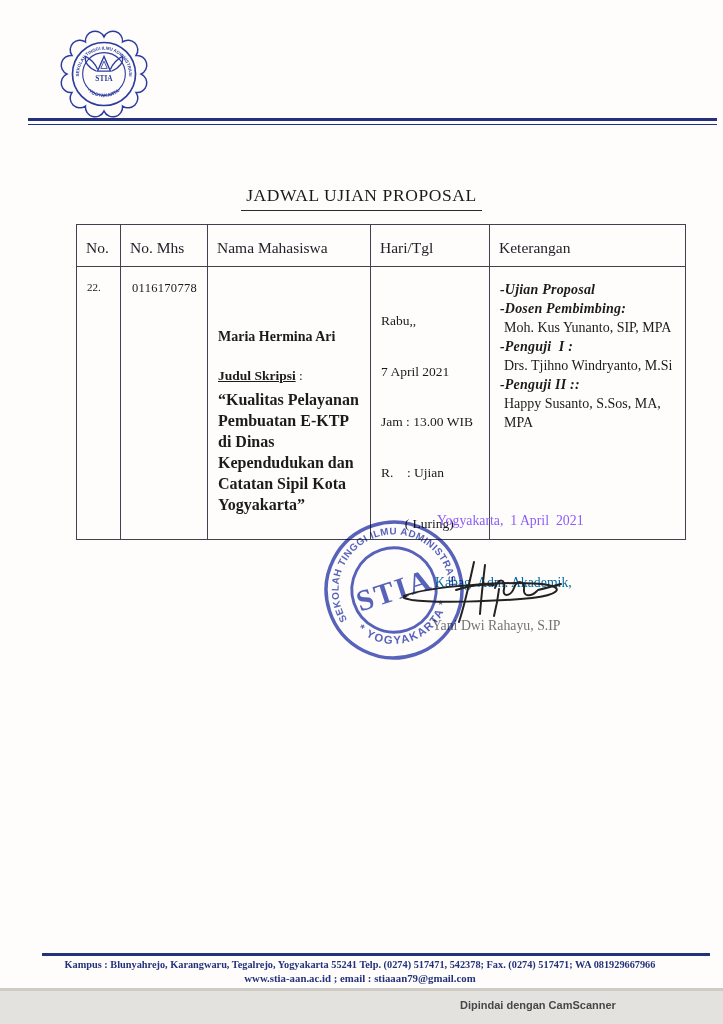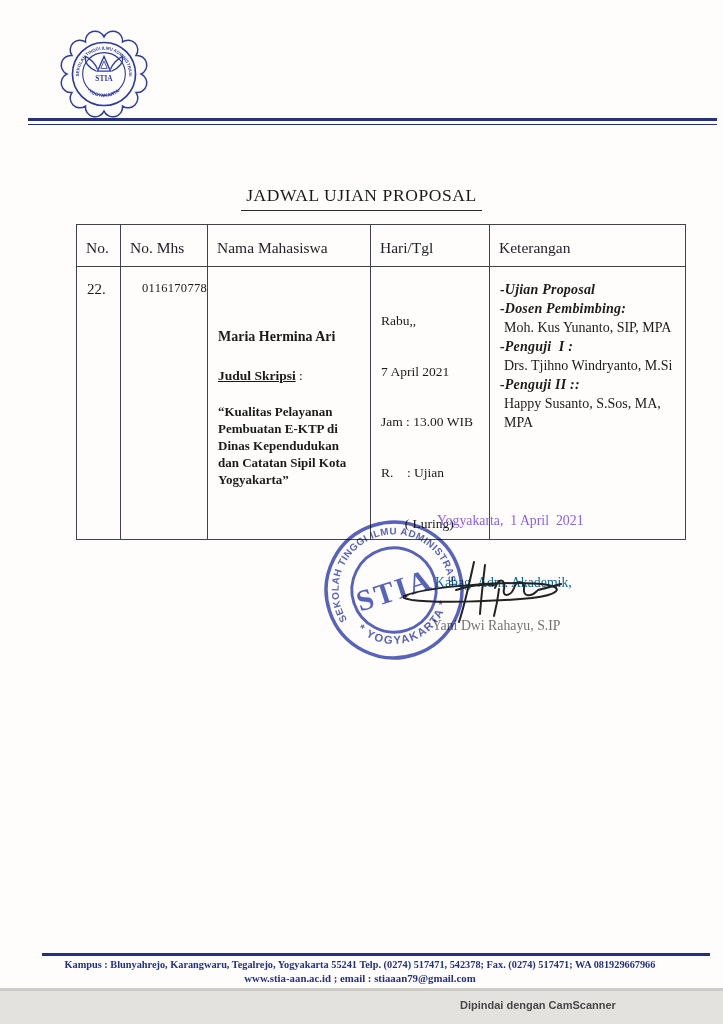--- a/index.html
+++ b/index.html
@@ -30,26 +30,26 @@
   .sched-table{
     position:absolute;left:76px;top:224px;width:609px;
     border-collapse:collapse;table-layout:fixed;
   }
   .sched-table th,.sched-table td{
     border:1.6px solid #40434e;vertical-align:top;text-align:left;
     font-weight:normal;overflow:hidden;
   }
   .sched-table th{height:33px;font-size:15.5px;padding:6px 4px 2px 9px;vertical-align:middle;color:#22222a;}
   .sched-table td{height:183px;padding:13px 8px 6px 10px;font-size:13.5px;line-height:1.3;}
-  td.c-no{font-size:15px;}
-  td.c-mhs{font-size:12.5px;letter-spacing:.3px;padding-left:21px;}
+  td.c-no{font-size:11px;}
+  td.c-mhs{font-size:12.5px;letter-spacing:.3px;padding-left:11px;}
   .nama{font-weight:bold;font-size:14px;margin-top:48px;}
   .judul-label{text-decoration:underline;font-weight:bold;margin-top:21px;display:inline-block;}
   .judul-colon{font-weight:normal;}
-  .judul-text{font-weight:bold;font-size:13px;line-height:1.32;margin-top:18px;padding-right:2px;}
+  .judul-text{font-weight:bold;font-size:16px;line-height:1.32;margin-top:4px;padding-right:2px;}
   .hari div{font-size:13.5px;line-height:1.38;margin-top:32px;}
   .ket div{font-size:14px;line-height:1.36;}
   .k-bi{font-weight:bold;font-style:italic;letter-spacing:.2px;}
   .k-n{padding-left:4px;}
   
   .sig-date{position:absolute;left:437px;top:513px;font-size:13.8px;color:#8b5cf6;}
   .sig-role{position:absolute;left:435px;top:551px;font-size:13.8px;color:#0369a1;margin-top:24px;}
   .sig-name{position:absolute;left:432px;top:618px;font-size:13.8px;color:#737373;}
   .stamp{position:absolute;left:320px;top:516px;width:148px;height:148px;opacity:.82;mix-blend-mode:multiply;}
   .signature-svg{position:absolute;left:398px;top:556px;width:175px;height:72px;}

